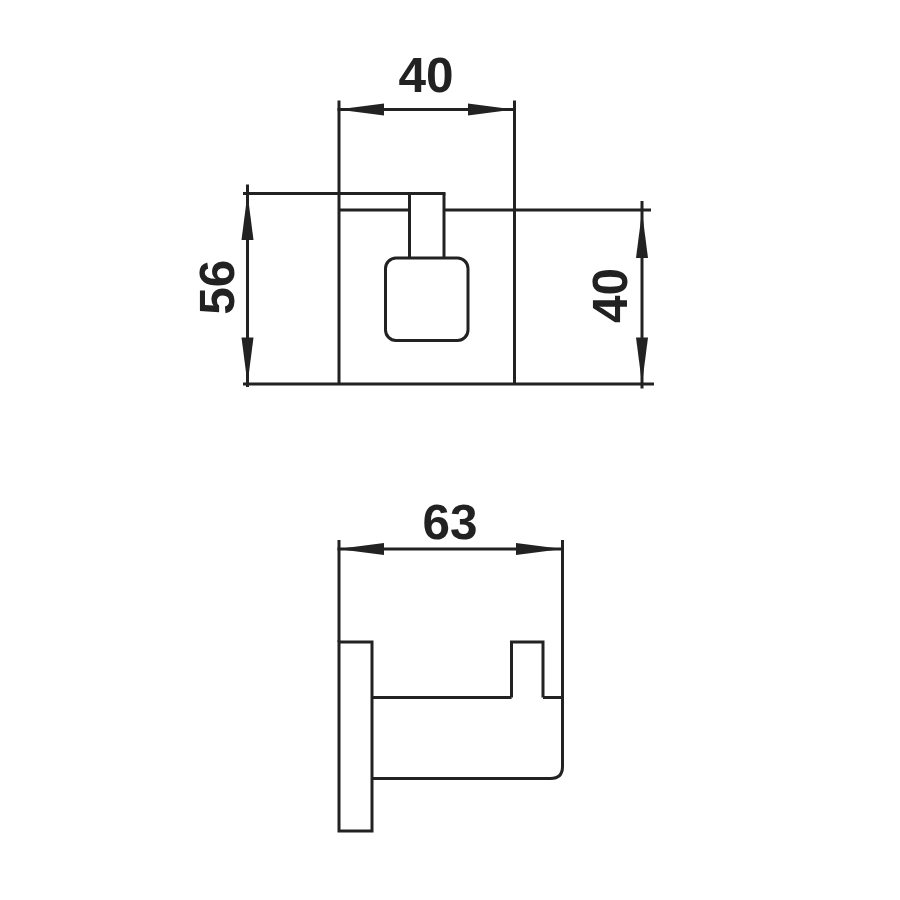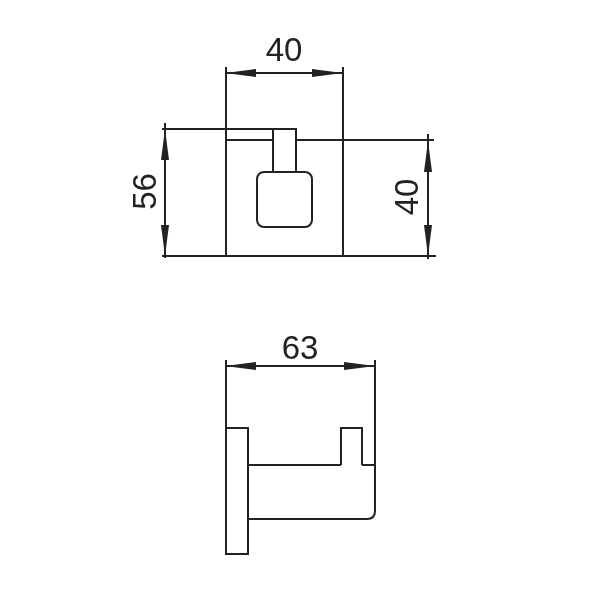--- a/index.html
+++ b/index.html
@@ -6,20 +6,21 @@
     margin: 0;
     padding: 0;
     background: #ffffff;
   }
   .canvas {
     position: relative;
     width: 600px;
     height: 600px;
     background: #ffffff;
     overflow: hidden;
+    font-weight: bold;
   }
   svg.drawing {
     display: block;
     width: 600px;
     height: 600px;
   }
   svg.drawing line,
   svg.drawing path,
   svg.drawing rect {
     stroke: #222222;

